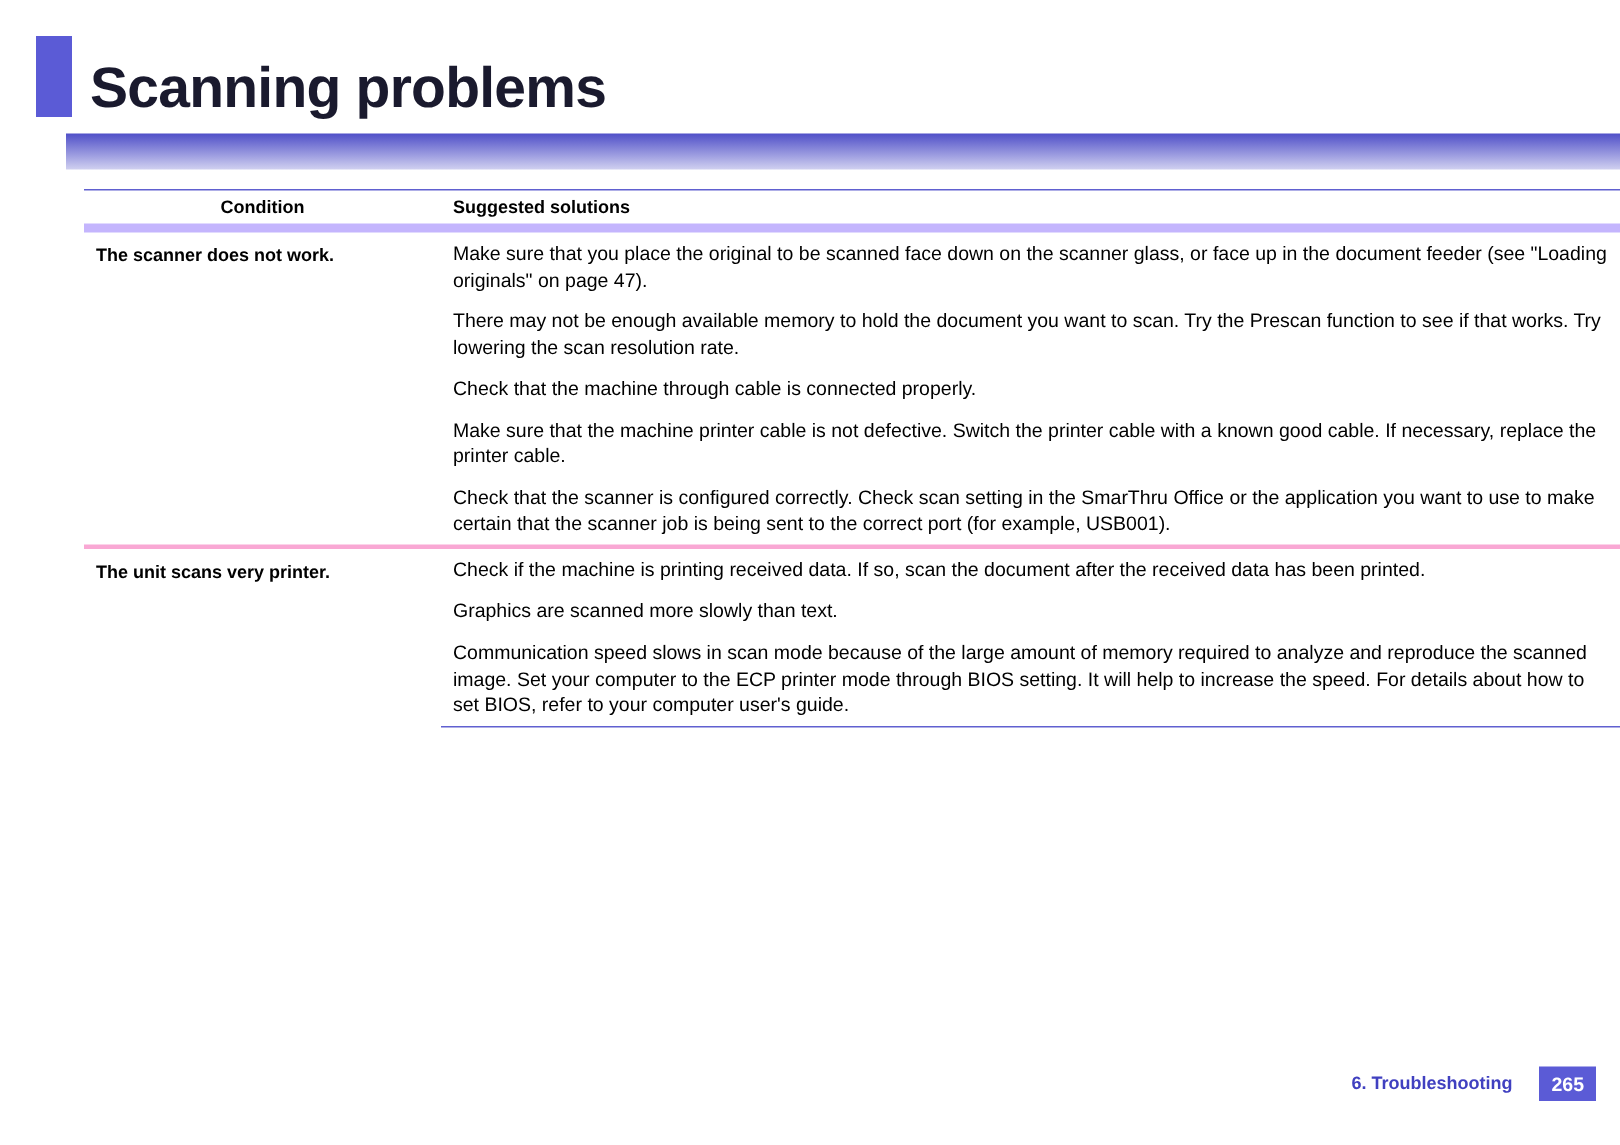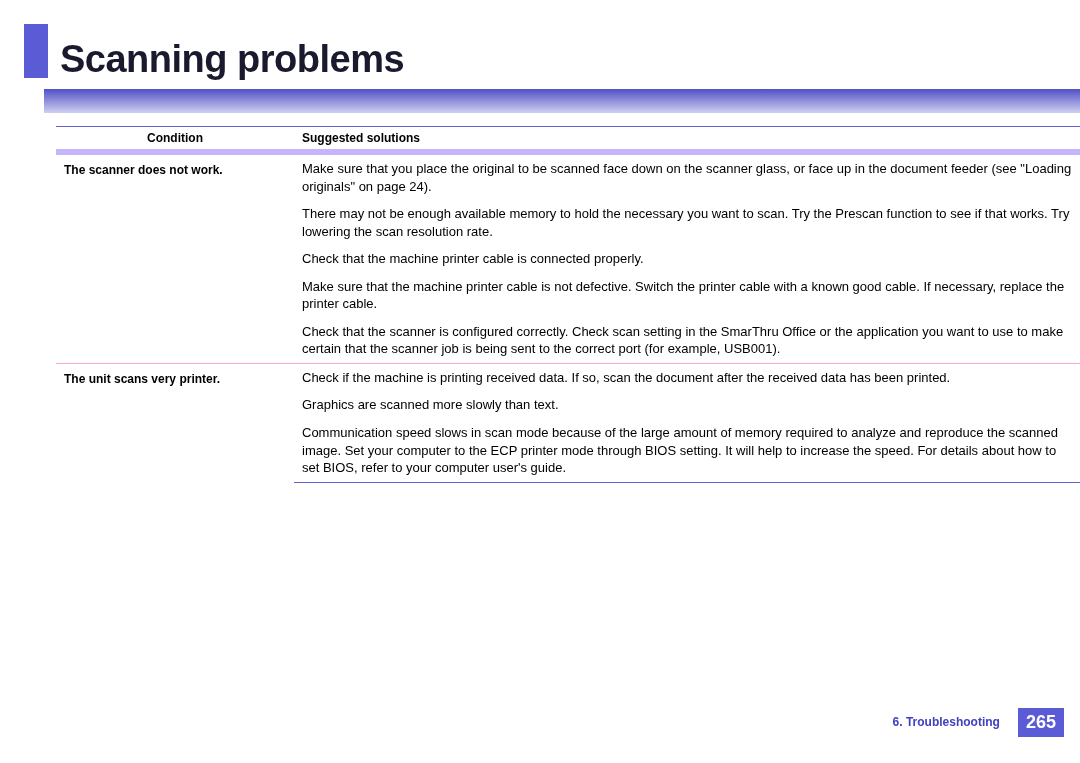--- a/index.html
+++ b/index.html
@@ -75,21 +75,21 @@
       line-height: 1.35;
       font-size: 13px;
       color: #000;
     }
     td.condition {
       font-weight: bold;
       font-size: 12px;
       padding-top: 7px;
     }
     tbody tr.group-first td {
-      border-top: 1px solid #f9a8d4;
+      border-top: 3px solid #f9a8d4;
     }
     tbody tr.last-row td {
       border-bottom: 1.5px solid #6060d0;
     }
     .footer {
       position: absolute;
       bottom: 22px;
       right: 16px;
       display: flex;
       align-items: center;
@@ -97,21 +97,21 @@
     .footer-text {
       font-size: 12px;
       font-weight: bold;
       color: #4040c0;
       margin-right: 6px;
     }
     .page-number {
       background: #5b5bd6;
       color: #fff;
       font-weight: bold;
-      font-size: 18px;
+      font-size: 13px;
       padding: 4px 8px;
     }
   </style>
 </head>
 <body>
 
 <div class="header-region">
   <div class="title-bar"></div>
   <h1 class="page-title">Scanning problems</h1>
   <div class="accent-line"></div>
@@ -121,27 +121,27 @@
   <table>
     <thead>
       <tr>
         <th class="col-condition">Condition</th>
         <th class="col-solution">Suggested solutions</th>
       </tr>
     </thead>
     <tbody>
       <tr class="group-first">
         <td class="condition" rowspan="5">The scanner does not work.</td>
-        <td>Make sure that you place the original to be scanned face down on the scanner glass, or face up in the document feeder (see "Loading originals" on page 24).</td>
+        <td>Make sure that you place the original to be scanned face down on the scanner glass, or face up in the document feeder (see "Loading originals" on page 47).</td>
       </tr>
       <tr>
-          <td>There may not be enough available memory to hold the necessary you want to scan. Try the Prescan function to see if that works. Try lowering the scan resolution rate.</td>
+          <td>There may not be enough available memory to hold the document you want to scan. Try the Prescan function to see if that works. Try lowering the scan resolution rate.</td>
         </tr>
       <tr>
-          <td>Check that the machine printer cable is connected properly.</td>
+          <td>Check that the machine through cable is connected properly.</td>
         </tr>
       <tr>
           <td>Make sure that the machine printer cable is not defective. Switch the printer cable with a known good cable. If necessary, replace the printer cable.</td>
         </tr>
       <tr>
           <td>Check that the scanner is configured correctly. Check scan setting in the SmarThru Office or the application you want to use to make certain that the scanner job is being sent to the correct port (for example, USB001).</td>
         </tr>
       <tr class="group-first">
         <td class="condition" rowspan="3">The unit scans very printer.</td>
         <td>Check if the machine is printing received data. If so, scan the document after the received data has been printed.</td>

